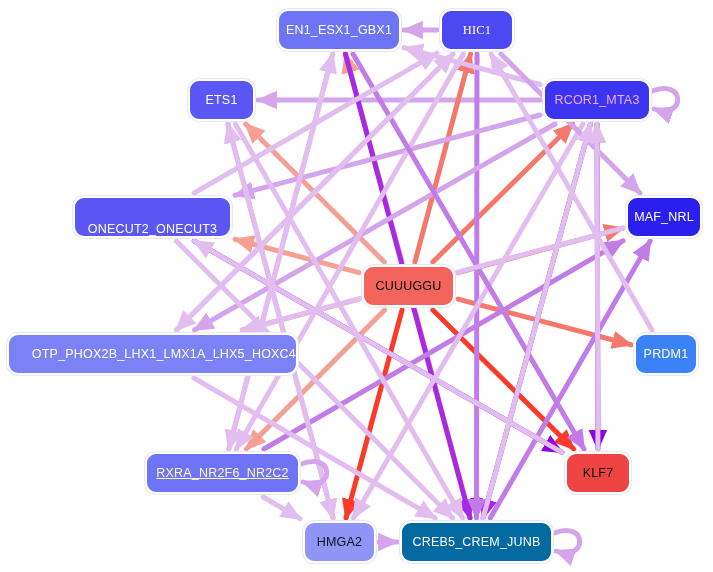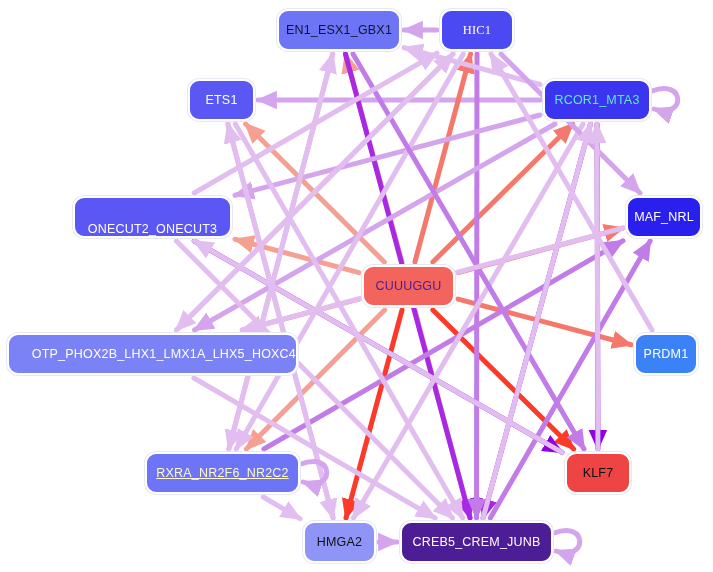--- a/index.html
+++ b/index.html
@@ -99,53 +99,53 @@
         <line x1="623" y1="227.98142717497555" x2="242.10583941605842" y2="330" stroke="#e2bdf0" stroke-width="5" stroke-linecap="round" marker-end="url(#ah7)"></line>
         <line x1="562" y1="452.3131313131313" x2="194.265625" y2="241" stroke="#e2bdf0" stroke-width="5" stroke-linecap="round" marker-end="url(#ah7)"></line>
       </g>
     <g id="loop-group">
         <path d="M652,91 C686,78 686,120 654,109" fill="none" stroke="#d4a4ec" stroke-width="5" stroke-linecap="round" marker-end="url(#ah0)"></path>
         <path d="M301,464 C335,451 335,493 303,482" fill="none" stroke="#d4a4ec" stroke-width="5" stroke-linecap="round" marker-end="url(#ah0)"></path>
         <path d="M554,533 C588,520 588,562 556,551" fill="none" stroke="#d4a4ec" stroke-width="5" stroke-linecap="round" marker-end="url(#ah0)"></path>
       </g>
   </svg>
   <div id="node-layer">
-      <div class="node" style="left: 277px; top: 9px; width: 124px; height: 42px; background: rgb(110, 116, 246); color: #0f172a; justify-content: center;">
+      <div class="node" style="left: 277px; top: 9px; width: 124px; height: 42px; background: rgb(110, 116, 246); color: #ffffff; justify-content: center;">
         <span>EN1_ESX1_GBX1</span>
       </div>
       <div class="node" style="left: 440px; top: 9px; width: 74px; height: 42px; background: rgb(75, 73, 242); color: rgb(255, 255, 255); font-family: Liberation Serif, serif;">
         <span>HIC1</span>
       </div>
       <div class="node" style="left: 188px; top: 79px; width: 67px; height: 42px; background: rgb(90, 87, 244); color: rgb(255, 255, 255);">
         <span>ETS1</span>
       </div>
-      <div class="node" style="left: 543px; top: 79px; width: 108px; height: 42px; background: rgb(59, 52, 240); color: #5eead4;">
+      <div class="node" style="left: 543px; top: 79px; width: 108px; height: 42px; background: rgb(59, 52, 240); color: #f0abfc;">
         <span>RCOR1_MTA3</span>
       </div>
       <div class="node" style="left: 73px; top: 196px; width: 159px; height: 42px; background: rgb(90, 87, 244); color: rgb(255, 255, 255); align-items: flex-end;">
         <span>ONECUT2_ONECUT3</span>
       </div>
       <div class="node" style="left: 626px; top: 196px; width: 76px; height: 42px; background: rgb(42, 32, 238); color: rgb(255, 255, 255); justify-content: center;">
         <span>MAF_NRL</span>
       </div>
-      <div class="node" style="left: 362px; top: 265px; width: 93px; height: 42px; background: rgb(242, 100, 92); color: #4c1d95;">
+      <div class="node" style="left: 362px; top: 265px; width: 93px; height: 42px; background: rgb(242, 100, 92); color: #000000;">
         <span>CUUUGGU</span>
       </div>
       <div class="node" style="left: 7px; top: 333px; width: 291px; height: 42px; background: rgb(123, 130, 245); color: rgb(255, 255, 255); justify-content: flex-end;">
         <span>OTP_PHOX2B_LHX1_LMX1A_LHX5_HOXC4</span>
       </div>
       <div class="node" style="left: 634px; top: 333px; width: 64px; height: 42px; background: #3b82f6; color: rgb(255, 255, 255);">
         <span>PRDM1</span>
       </div>
       <div class="node" style="left: 145px; top: 452px; width: 155px; height: 42px; background: rgb(110, 116, 246); color: #fef9c3; text-decoration: underline;">
         <span>RXRA_NR2F6_NR2C2</span>
       </div>
       <div class="node" style="left: 565px; top: 452px; width: 66px; height: 42px; background: #ef4444; color: rgb(17, 17, 17);">
         <span>KLF7</span>
       </div>
       <div class="node" style="left: 303px; top: 521px; width: 73px; height: 42px; background: rgb(143, 149, 246); color: rgb(17, 17, 17); text-align: right;">
         <span>HMGA2</span>
       </div>
-      <div class="node" style="left: 400px; top: 521px; width: 153px; height: 42px; background: #4c1d95; color: rgb(255, 255, 255);">
+      <div class="node" style="left: 400px; top: 521px; width: 153px; height: 42px; background: #0369a1; color: rgb(255, 255, 255);">
         <span>CREB5_CREM_JUNB</span>
       </div>
     </div>
 </div>
 
 </body></html>

